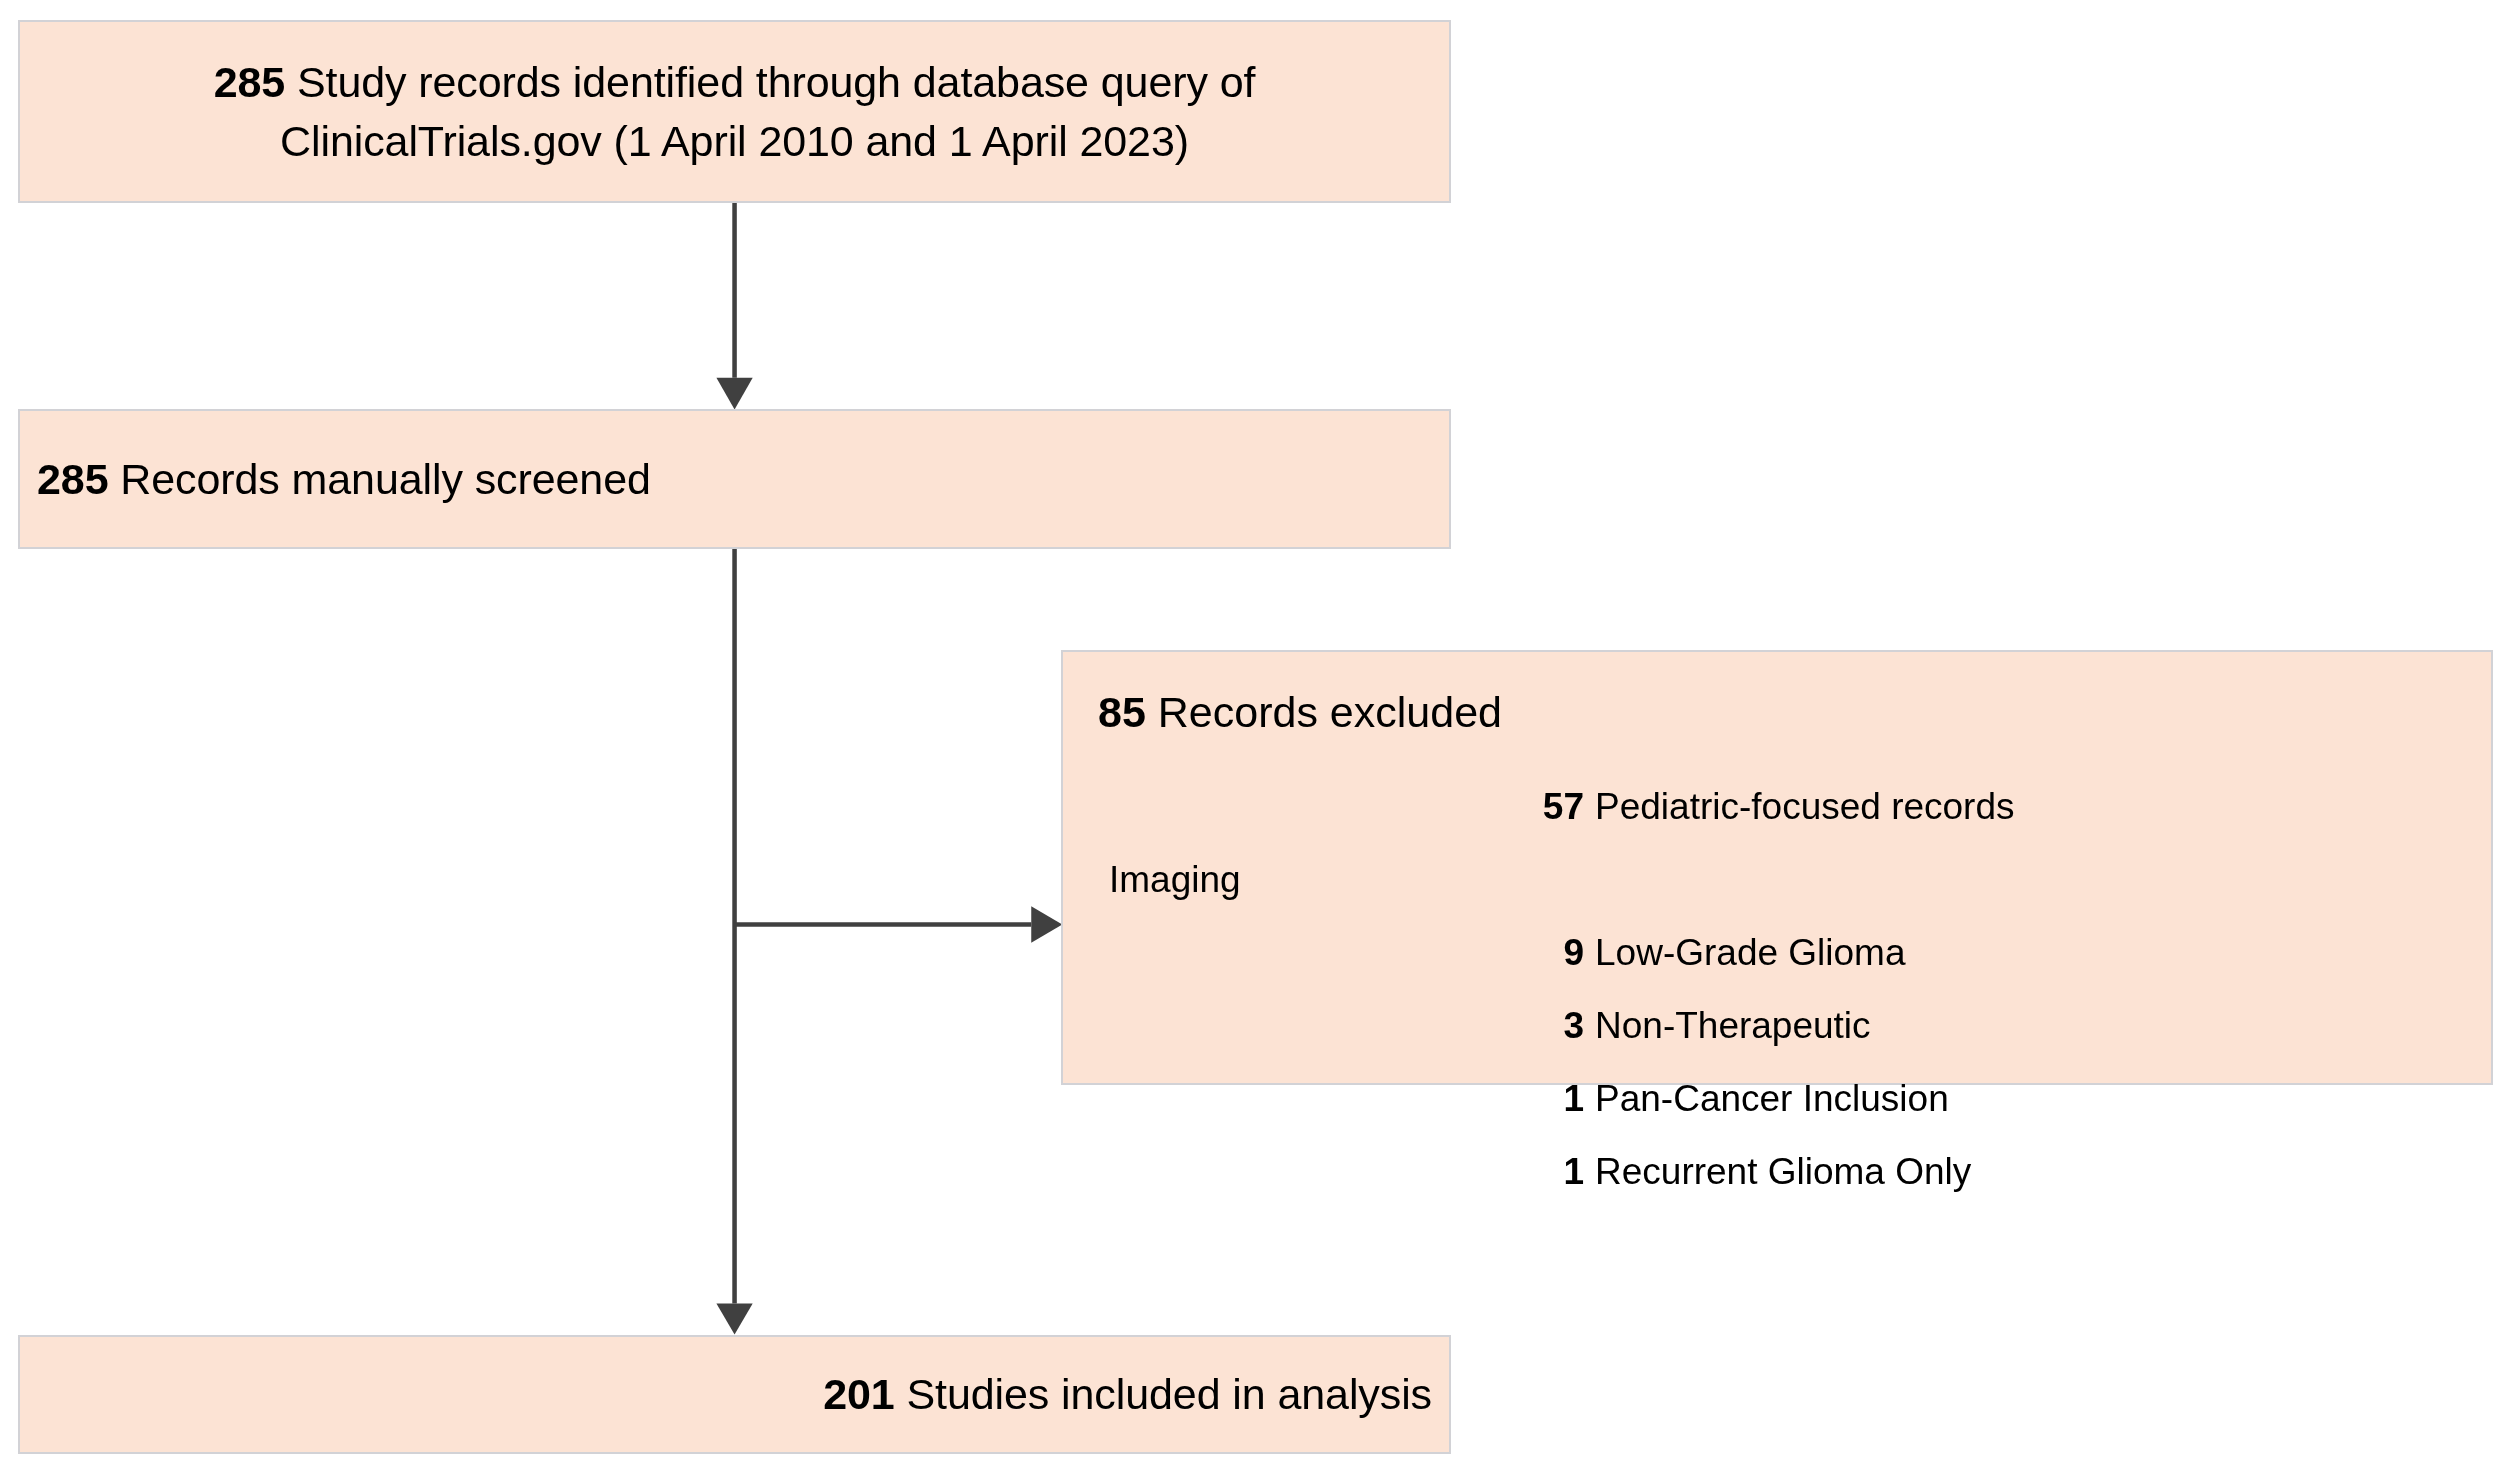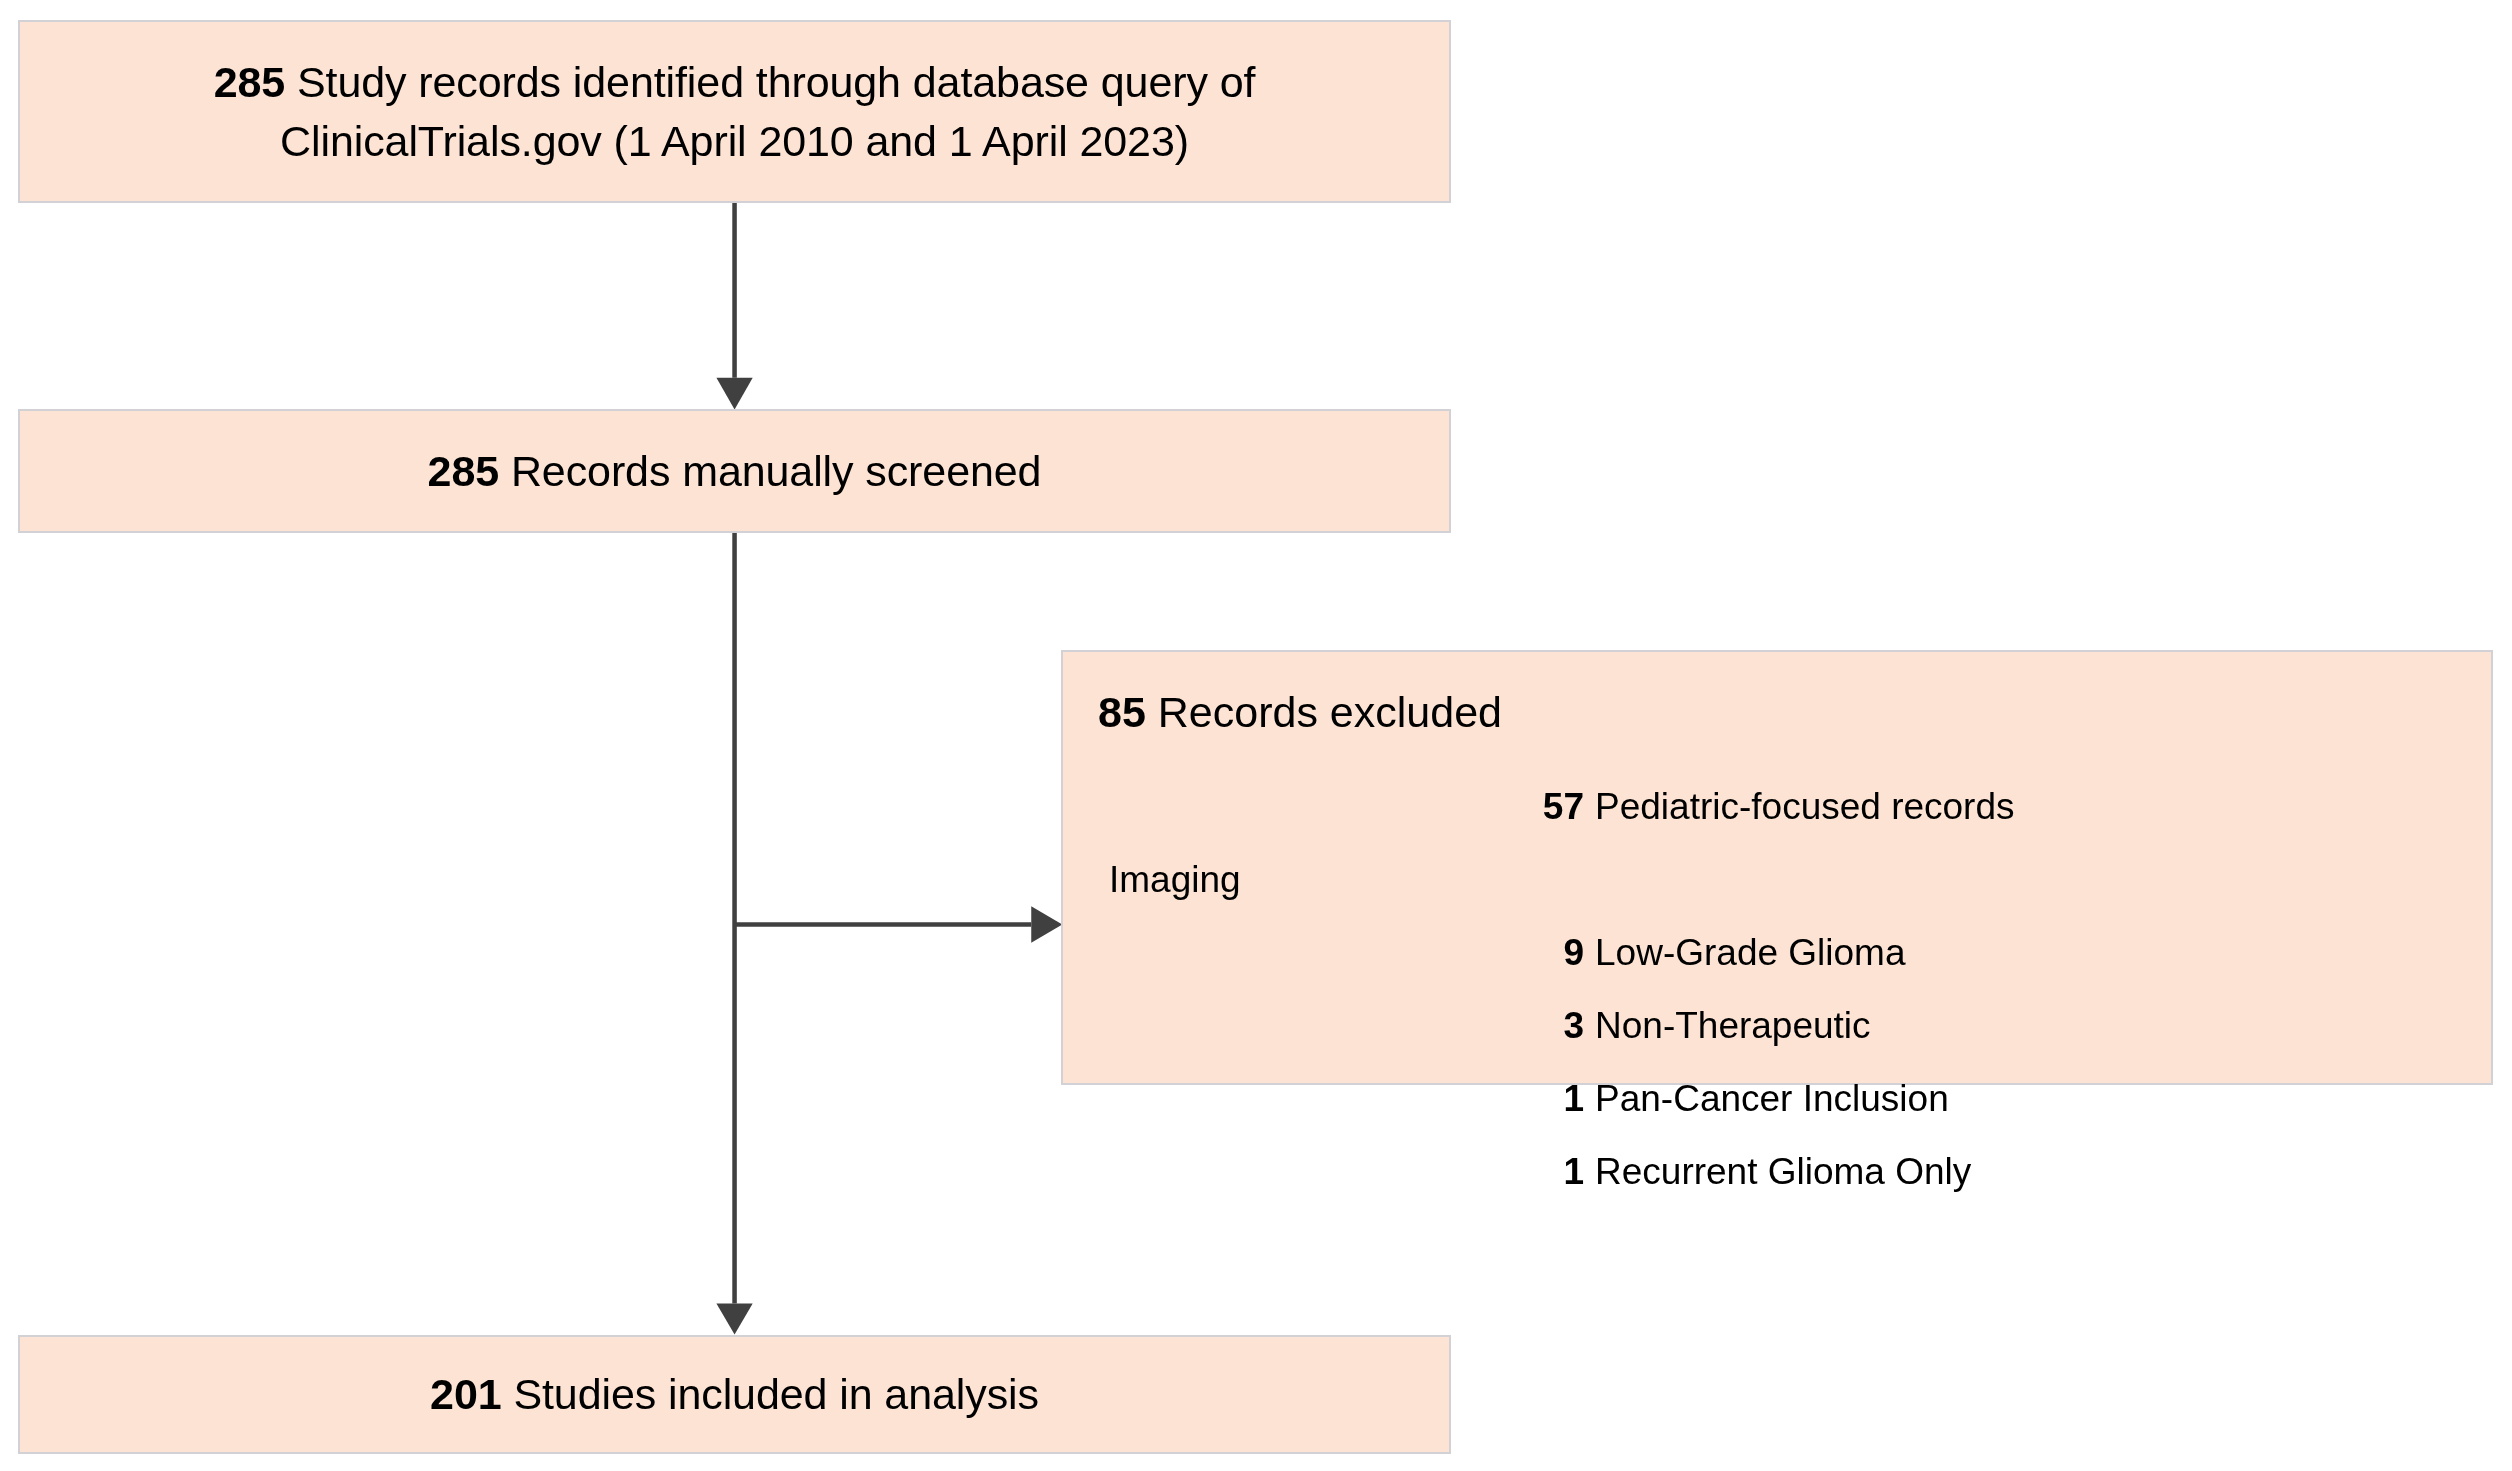--- a/index.html
+++ b/index.html
@@ -36,41 +36,40 @@
     height: 183px;
     display: flex;
     align-items: center;
     justify-content: center;
   }
 
   #box-screened {
     left: 18px;
     top: 409px;
     width: 1433px;
-    height: 124px;
+    height: 140px;
     display: flex;
     align-items: center;
-    justify-content: center;
   }
 
   #box-excluded {
     left: 1061px;
     top: 650px;
     width: 1432px;
     height: 435px;
   }
 
   #box-included {
     left: 18px;
     top: 1335px;
     width: 1433px;
     height: 119px;
     display: flex;
     align-items: center;
-    justify-content: center;
+    justify-content: flex-end;
   }
 
   
   .box-text {
     font-size: 43px;
     line-height: 1.36;
     text-align: center;
     font-weight: 400;
     letter-spacing: -0.1px;
     padding: 0 17px;

